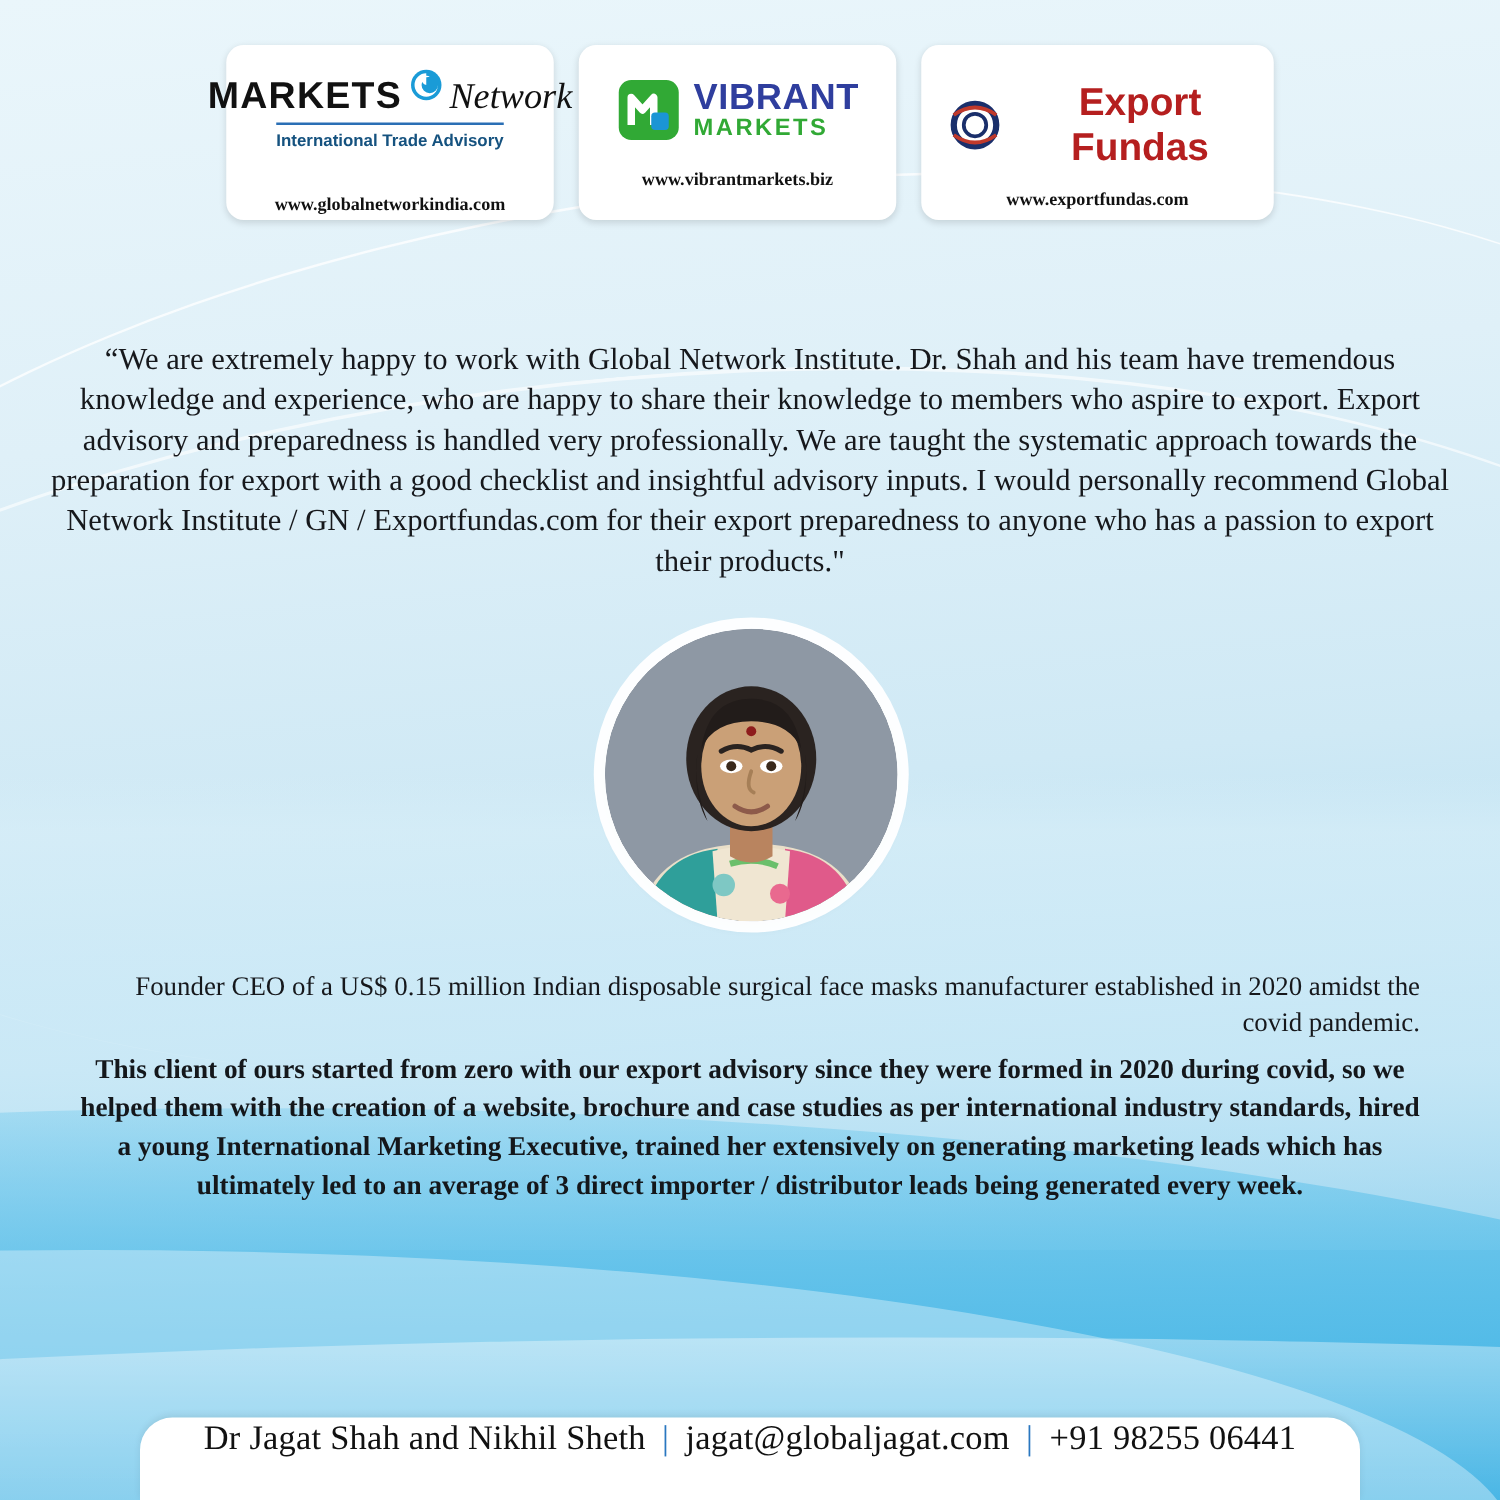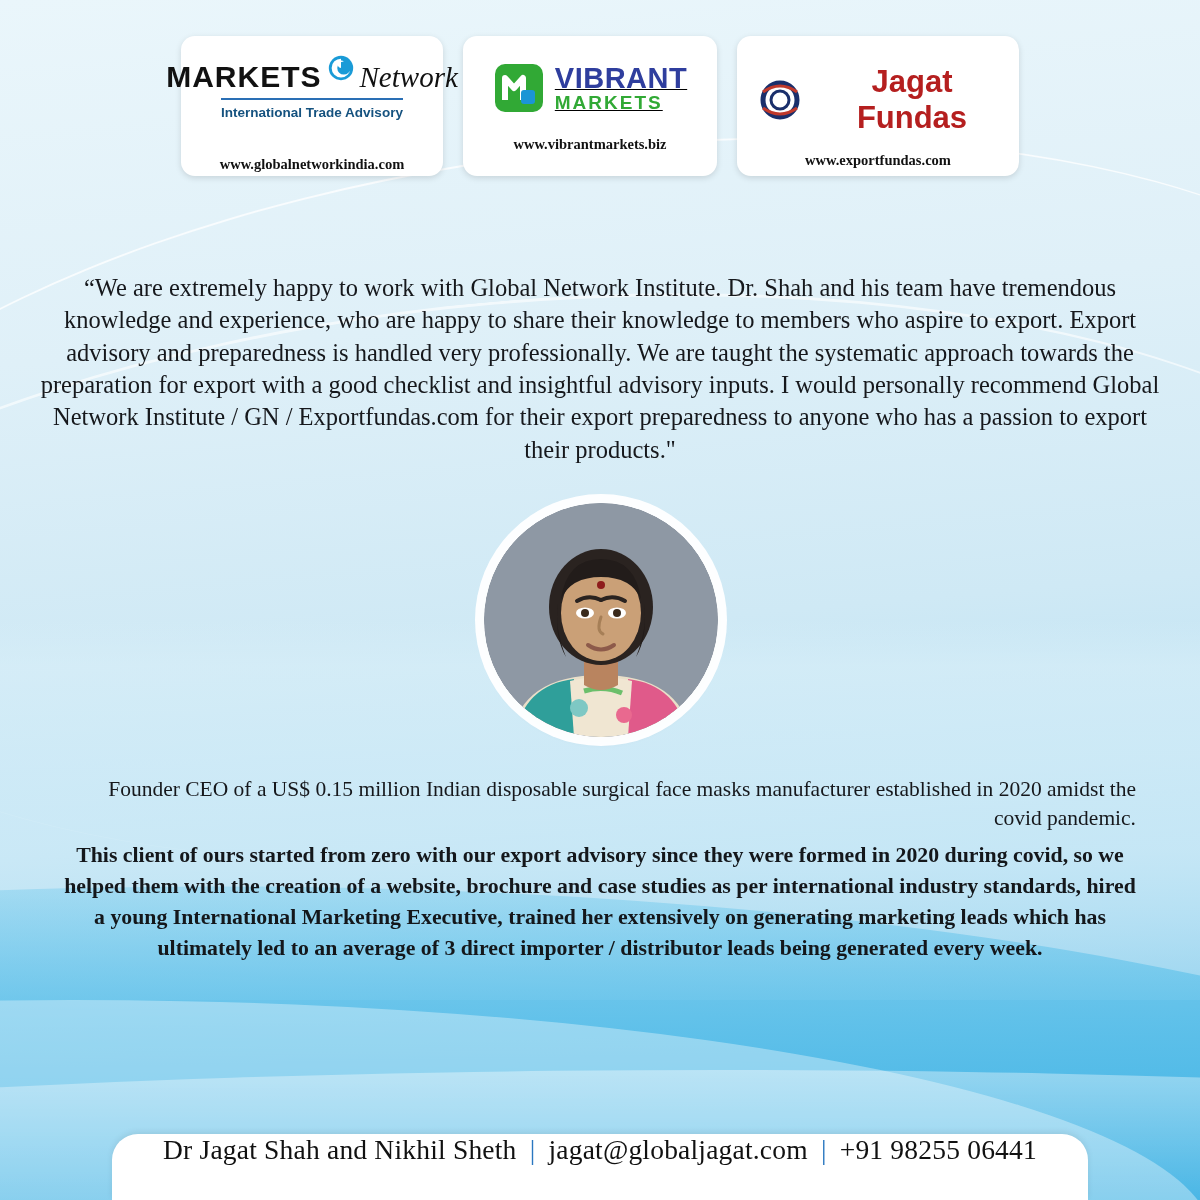--- a/index.html
+++ b/index.html
@@ -82,21 +82,21 @@
   .gn-network {
     font-family: "Liberation Serif", serif; font-style: italic; font-size: 29px; color: #111;
   }
   .gn-rule { height: 2px; background: #2a6fb5; margin: 4px 26px 5px 26px; }
   .gn-sub {
     font-family: "Liberation Sans", sans-serif; font-size: 13.5px; font-weight: bold; color: #15527f;
     margin-bottom: 9px;
   }
   .vm-wrap { display:flex; align-items:center; justify-content:center; gap:10px; margin-top: 16px;}
   .vm-mark { width: 52px; height: 52px; }
-  .vm-text { text-align:left; line-height:1;text-decoration:underline; }
+  .vm-text { text-align:left; line-height:1; }
   .vm-top { font-family:"Liberation Sans", sans-serif; font-weight:bold; font-size:29px; color:#2f3e9e; letter-spacing:.5px;}
   .vm-bot { font-family:"Liberation Sans", sans-serif; font-weight:bold; font-size:19px; color:#31a935; letter-spacing:2px; margin-top:4px;}
   .ef-wrap { display:flex; align-items:center; justify-content:center; gap:10px; margin-top: 18px;}
   .ef-mark { width: 58px; height: 52px; }
   .ef-text { font-family:"Liberation Sans", sans-serif; font-weight:bold; font-size:31px; color:#b51f1f; }
   .ef-url-gap { margin-top: 16px; }
   .vm-url-gap { margin-top: 22px; }
 
   
   .quote {
@@ -198,21 +198,21 @@
     <div class="logo-card c3">
       <div class="ef-wrap">
         <span class="ef-mark">
           <svg viewBox="0 0 58 52" width="58" height="52">
             <circle cx="29" cy="26" r="17" fill="none" stroke="#1a2f6b" stroke-width="5"></circle>
             <circle cx="29" cy="26" r="9" fill="#ffffff" stroke="#1a2f6b" stroke-width="3"></circle>
             <path d="M12 18 q17 -12 34 0" fill="none" stroke="#c0392b" stroke-width="3"></path>
             <path d="M46 34 q-17 12 -34 0" fill="none" stroke="#c0392b" stroke-width="3"></path>
           </svg>
         </span>
-        <span class="ef-text">Jagat Fundas</span>
+        <span class="ef-text">Export Fundas</span>
       </div>
       <div class="logo-url ef-url-gap">www.exportfundas.com</div>
     </div>
 
   </div>
 
   <div class="quote">“We are extremely happy to work with Global Network Institute. Dr. Shah and his team have tremendous knowledge and experience, who are happy to share their knowledge to members who aspire to export. Export advisory and preparedness is handled very professionally. We are taught the systematic approach towards the preparation for export with a good checklist and insightful advisory inputs. I would personally recommend Global Network Institute / GN / Exportfundas.com for their export preparedness to anyone who has a passion to export their products."</div>
 
   <div class="portrait-wrap">
     <div class="portrait">

